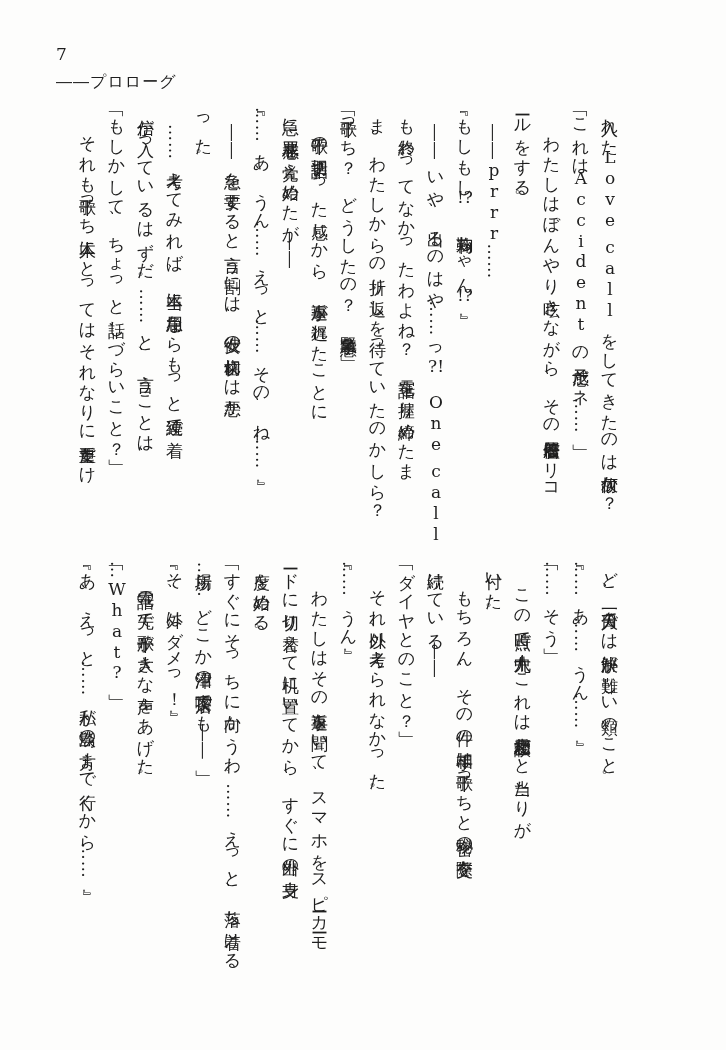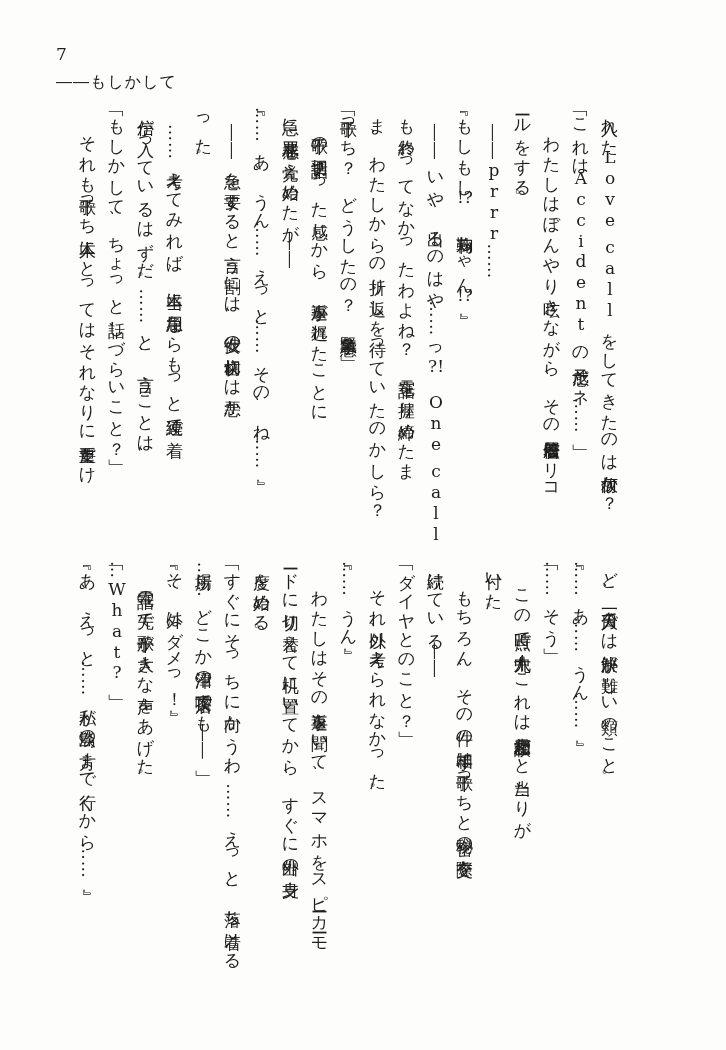--- a/index.html
+++ b/index.html
@@ -56,21 +56,21 @@
   .up  { text-orientation: upright; }
   
   .tcy { text-combine-upright: all; -webkit-text-combine: horizontal; }
 </style>
 </head>
 <body>
 
 <div class="sheet">
   <div class="header">
     <div class="page-number">7</div>
-    <div class="chapter-title">――もしかして</div>
+    <div class="chapter-title">――プロローグ</div>
   </div>
 
   <div class="vtext top">
       <p class="line">入れた<span class="up">Love</span> <span class="up">call</span>をしてきたのは何故か？</p>
       <p class="line">「これは<span class="up">Accident</span>の予感だネ……」</p>
       <p class="line indent">わたしはぼんやり呟きながら、その着信履歴にリコ</p>
       <p class="line">ールをする。</p>
       <p class="line indent">――<span class="up">prrr</span>……</p>
       <p class="line">『もしもし<span class="tcy">!?</span>　鞠莉ちゃん<span class="tcy">!?</span>』</p>
       <p class="line indent">――いや、出るのはや……っ<span class="tcy">?!</span>　<span class="up">One</span> <span class="up">call</span></p>

